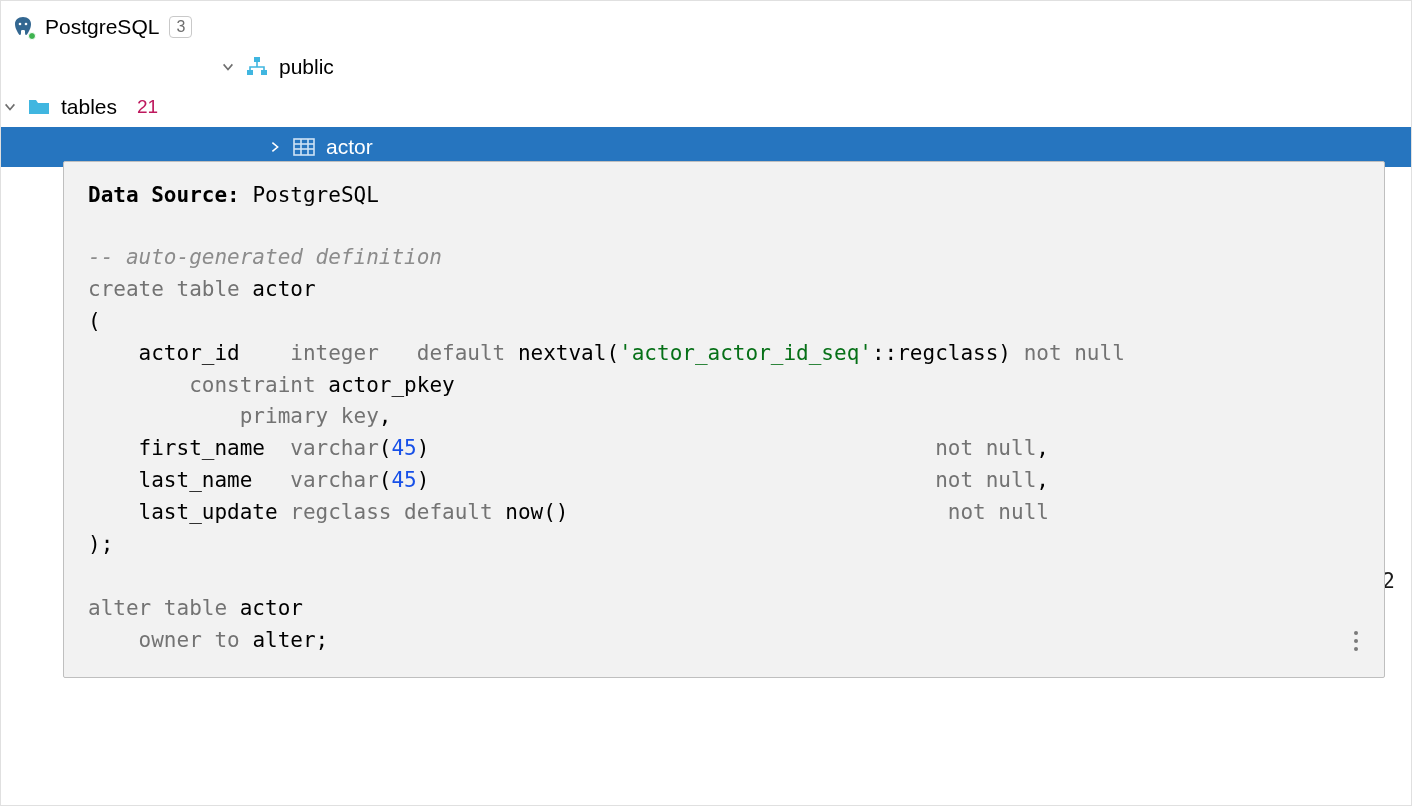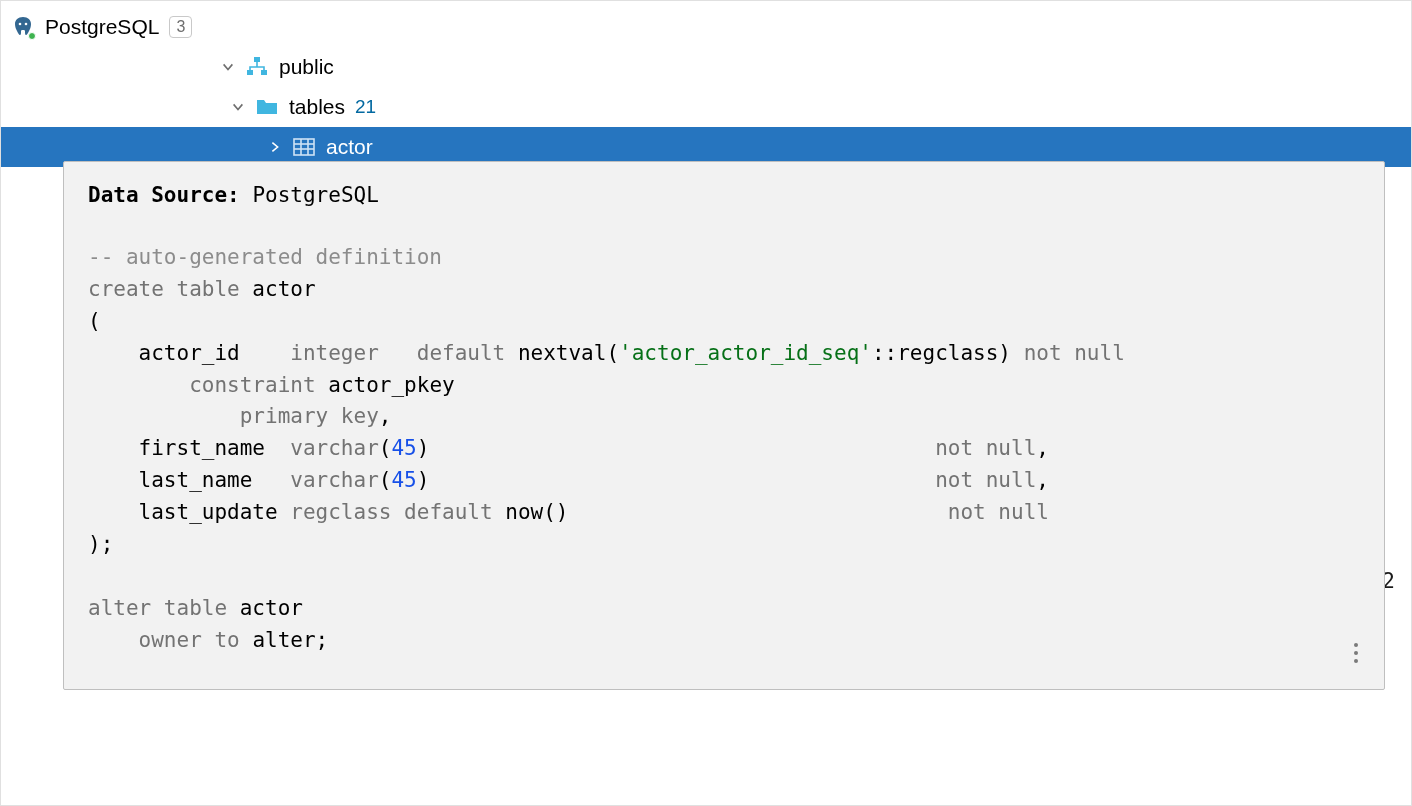--- a/index.html
+++ b/index.html
@@ -22,21 +22,21 @@
     }
     .tree-row {
       display: flex;
       align-items: center;
       height: 40px;
       font-size: 21px;
       color: #000;
     }
     .tree-row.root { padding-left: 10px; }
     .tree-row.lvl1 { padding-left: 218px; }
-    .tree-row.lvl2 { padding-left: 228px; }
+    .tree-row.lvl2 { }
     .tree-row.lvl3 {
       padding-left: 265px;
       background: #2675bf;
       color: #fff;
     }
     .chev {
       width: 18px;
       height: 18px;
       display: inline-flex;
       align-items: center;
@@ -68,45 +68,45 @@
     .badge {
       margin-left: 10px;
       border: 1px solid #c9c9c9;
       border-radius: 4px;
       padding: 0 6px;
       font-size: 16px;
       color: #6e6e6e;
       line-height: 20px;
     }
     .count {
-      margin-left: 10px;
-      color: #0369a1;
+      margin-left: 20px;
+      color: #be185d;
       font-size: 19px;
     }
     .tree-label { }
 
     .tooltip {
       position: absolute;
       left: 62px;
       top: 160px;
       right: 26px;
       background: #f2f2f2;
       border: 1px solid #bfbfbf;
       border-radius: 2px;
-      padding: 18px 24px 32px 24px;
+      padding: 18px 24px 20px 24px;
       font-family: "SF Mono", Menlo, Monaco, Consolas, monospace;
       font-size: 21px;
       line-height: 1.52;
       color: #000;
     }
     .meta-line { }
     .meta-label { font-weight: 700; }
     .meta-value { font-weight: 400; }
     .sql-block { margin-top: 30px; white-space: pre; }
-    .sql-comment { color: #8c8c8c; }
+    .sql-comment { color: #8c8c8c; font-style: italic; }
     .kw { color: #737373; }
     .num { color: #1750e8; text-align: center; }
     .str { color: #067017; }
 
     .kebab {
       position: absolute;
       right: 16px;
       bottom: 24px;
       width: 24px;
       height: 24px;

